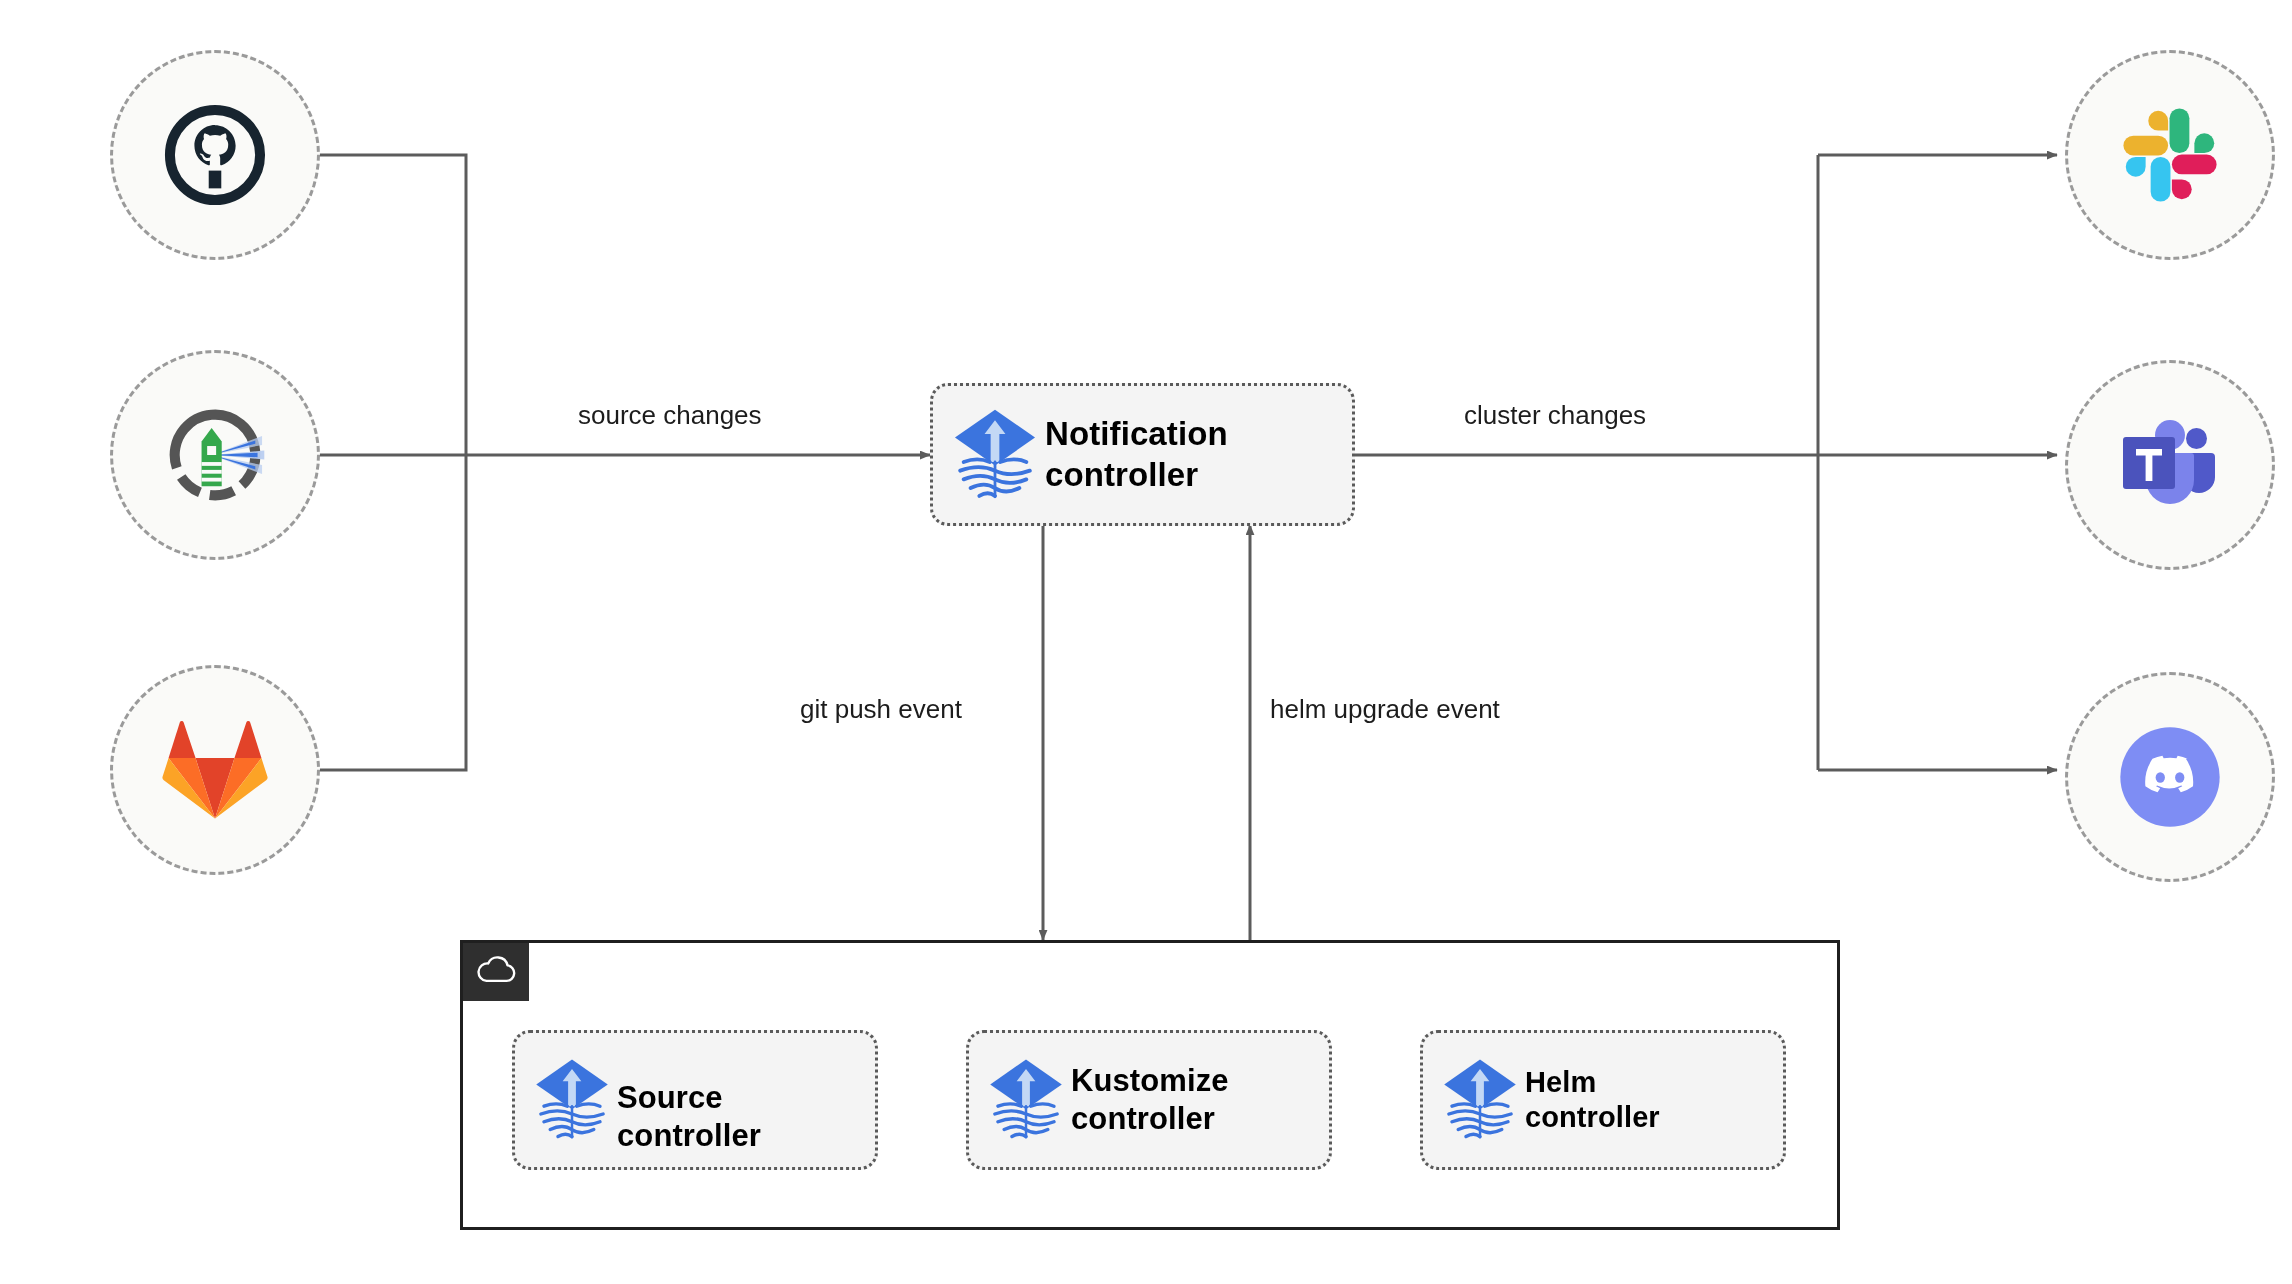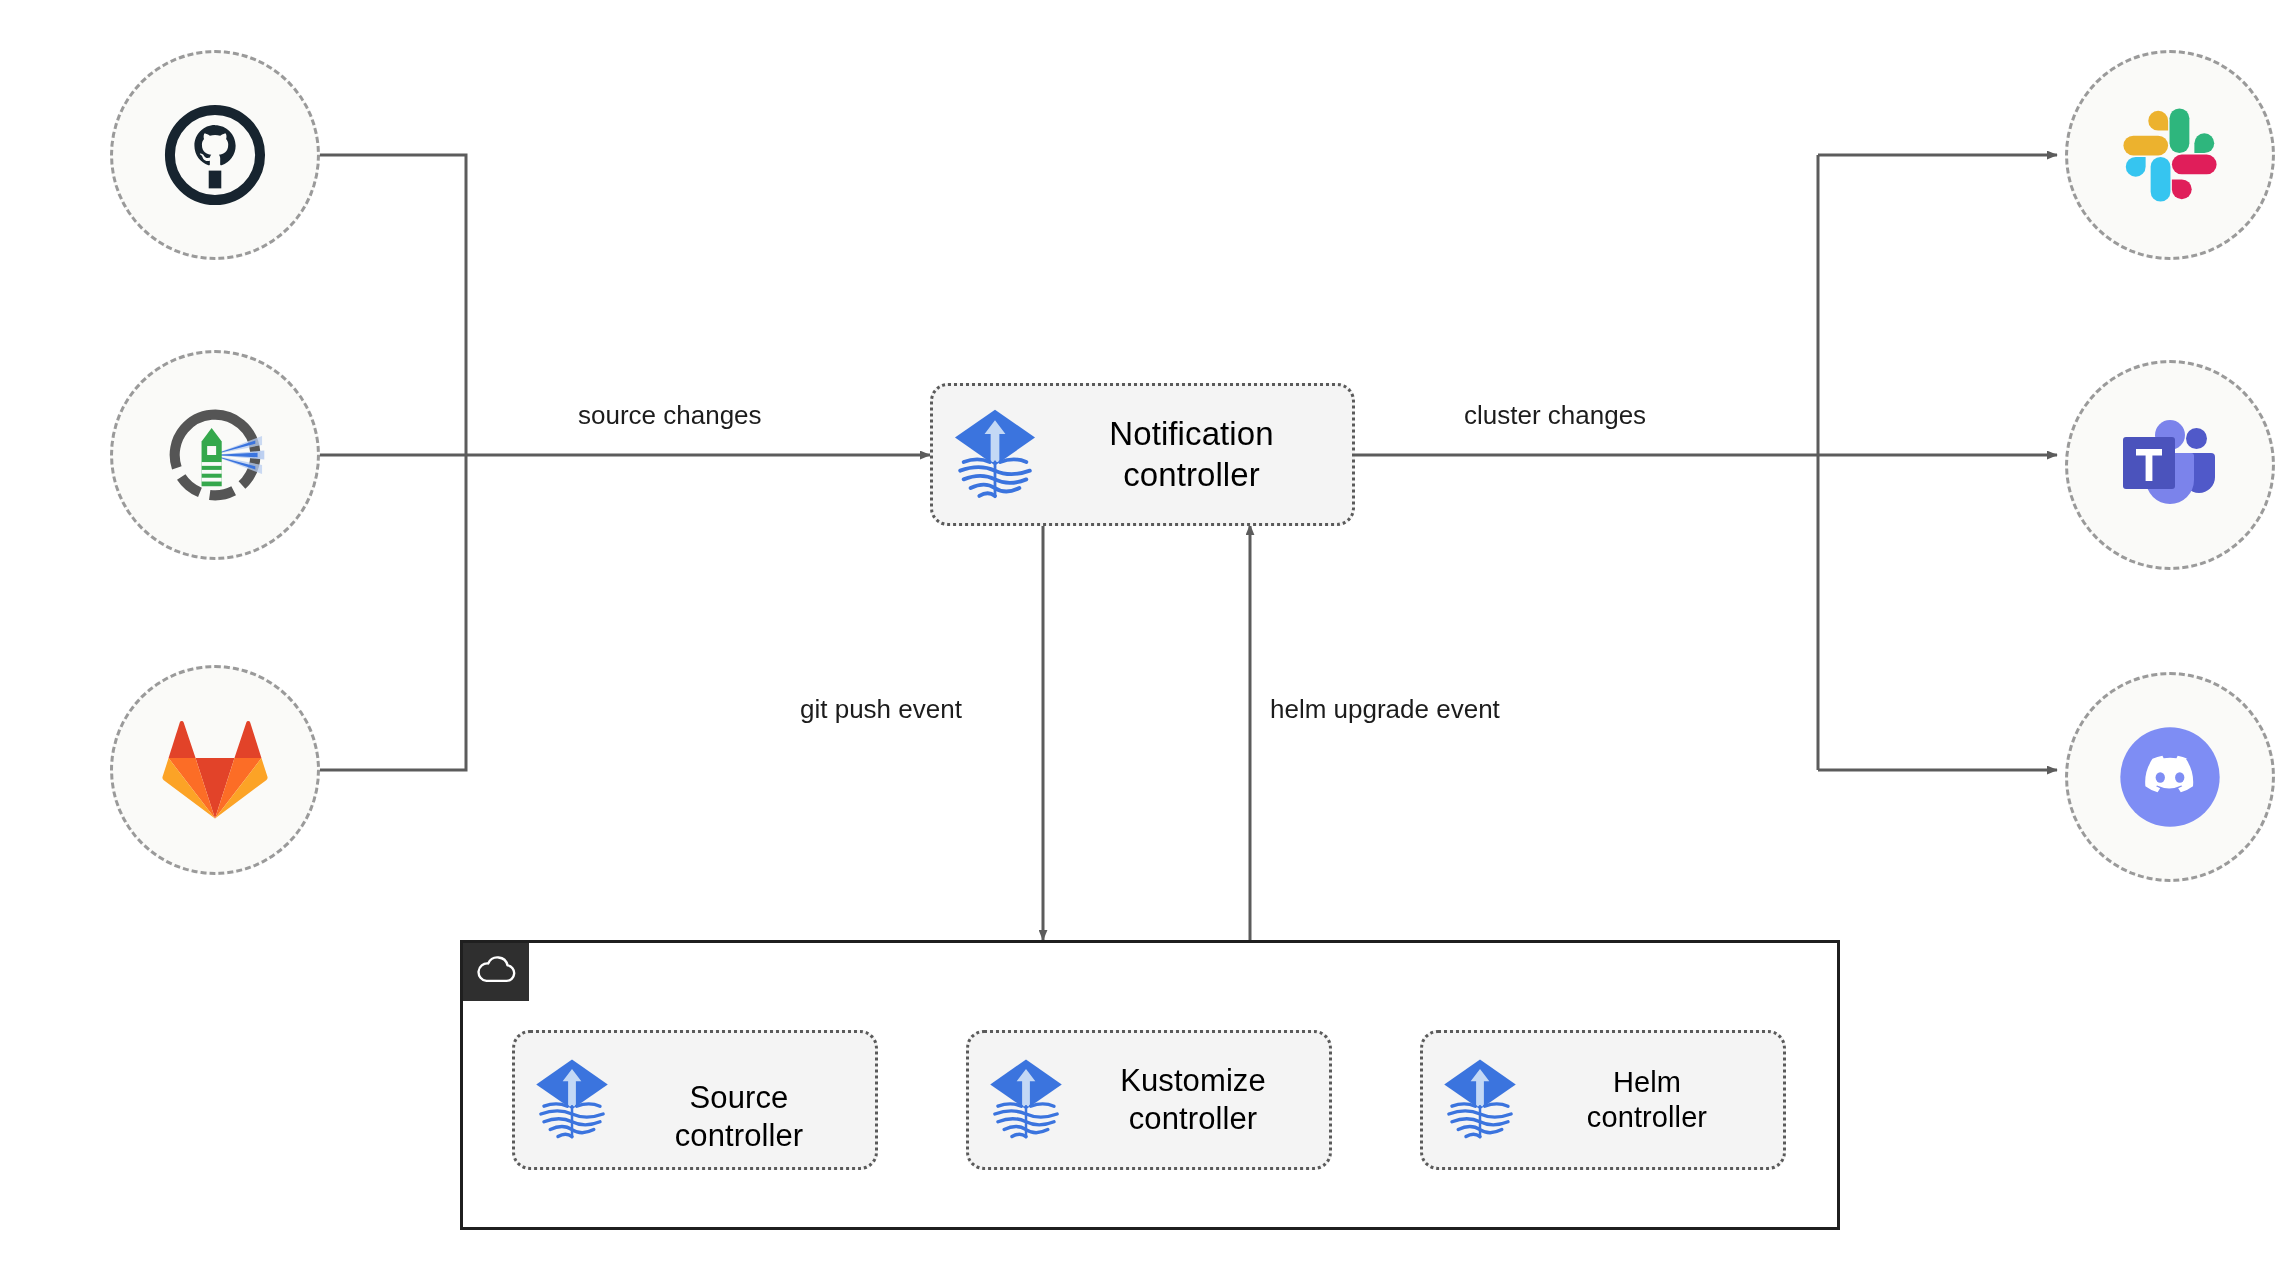--- a/index.html
+++ b/index.html
@@ -29,25 +29,25 @@
     background:#f4f4f4;
     border:3px dotted #5a5a5a;
     border-radius:18px;
     display:flex;align-items:center;
     padding:0 14px 0 18px;
     gap:6px;
   }
   .ctrl-box .ctrl-logo{flex:0 0 auto;display:flex;align-items:center;justify-content:center;}
   .ctrl-box .ctrl-label{
     flex:1 1 auto;
-    text-align:center;
     color:#000000;
     line-height:1.22;
     white-space:pre-line;
     letter-spacing:.1px;
+    font-weight:bold;
   }
 
   
   #group-box{
     position:absolute;
     box-sizing:border-box;
     background:#ffffff;
     border:3px solid #1f1f1f;
   }
   #group-tab{

